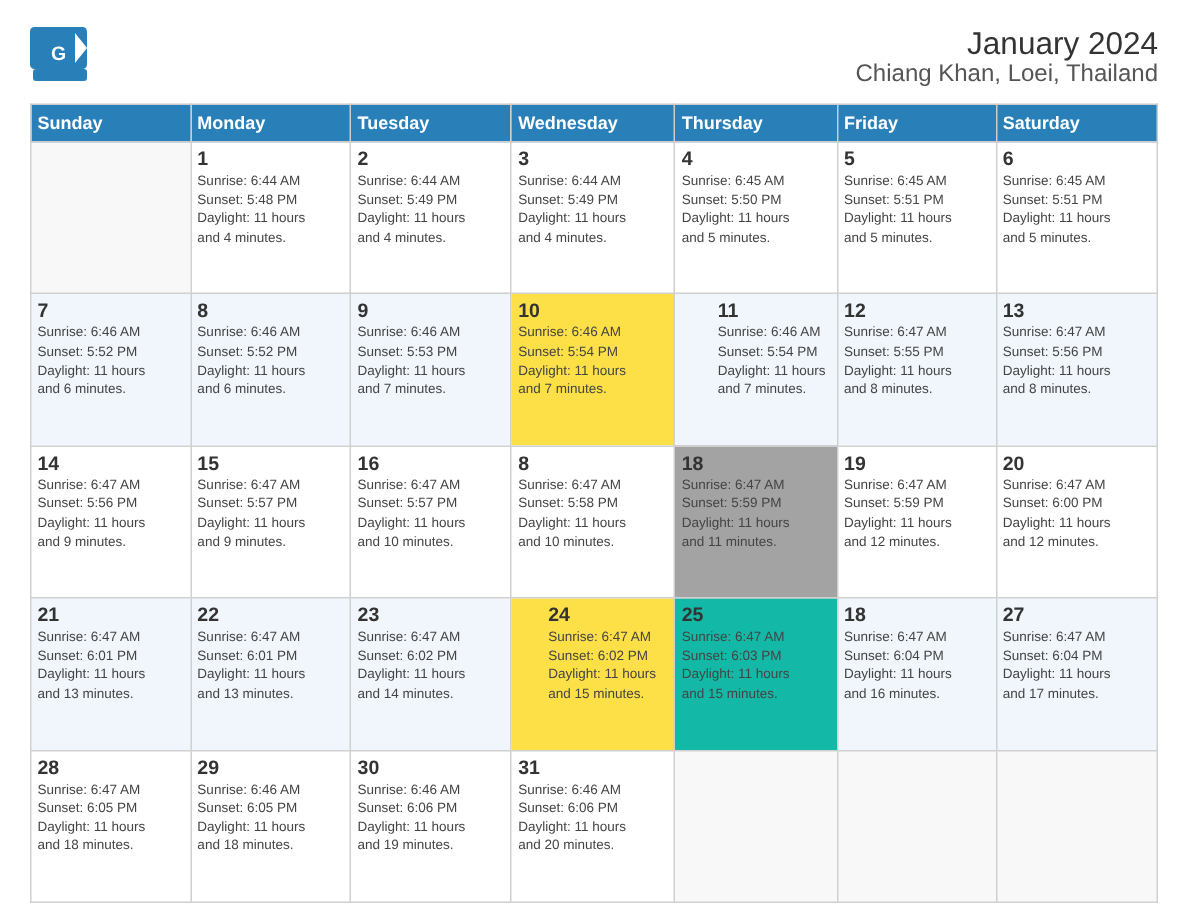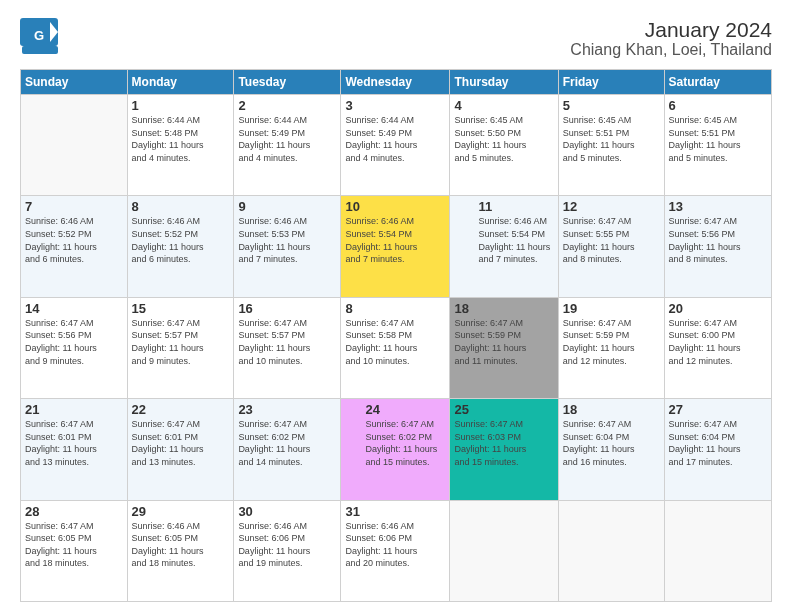--- a/index.html
+++ b/index.html
@@ -290,21 +290,21 @@
 Daylight: 11 hours
 and 13 minutes.</div>
           </td>
           <td style="background-color: rgb(240, 246, 251);">
             <span class="day-number">23</span>
             <div class="day-info" style="white-space: pre-line;">Sunrise: 6:47 AM
 Sunset: 6:02 PM
 Daylight: 11 hours
 and 14 minutes.</div>
           </td>
-          <td style="background-color: #f0abfc; padding-left: 24px;">
+          <td style="background-color: #fde047; padding-left: 24px;">
             <span class="day-number">24</span>
             <div class="day-info" style="white-space: pre-line;">Sunrise: 6:47 AM
 Sunset: 6:02 PM
 Daylight: 11 hours
 and 15 minutes.</div>
           </td>
           <td style="background-color: #14b8a6;">
             <span class="day-number">25</span>
             <div class="day-info" style="white-space: pre-line;">Sunrise: 6:47 AM
 Sunset: 6:03 PM

